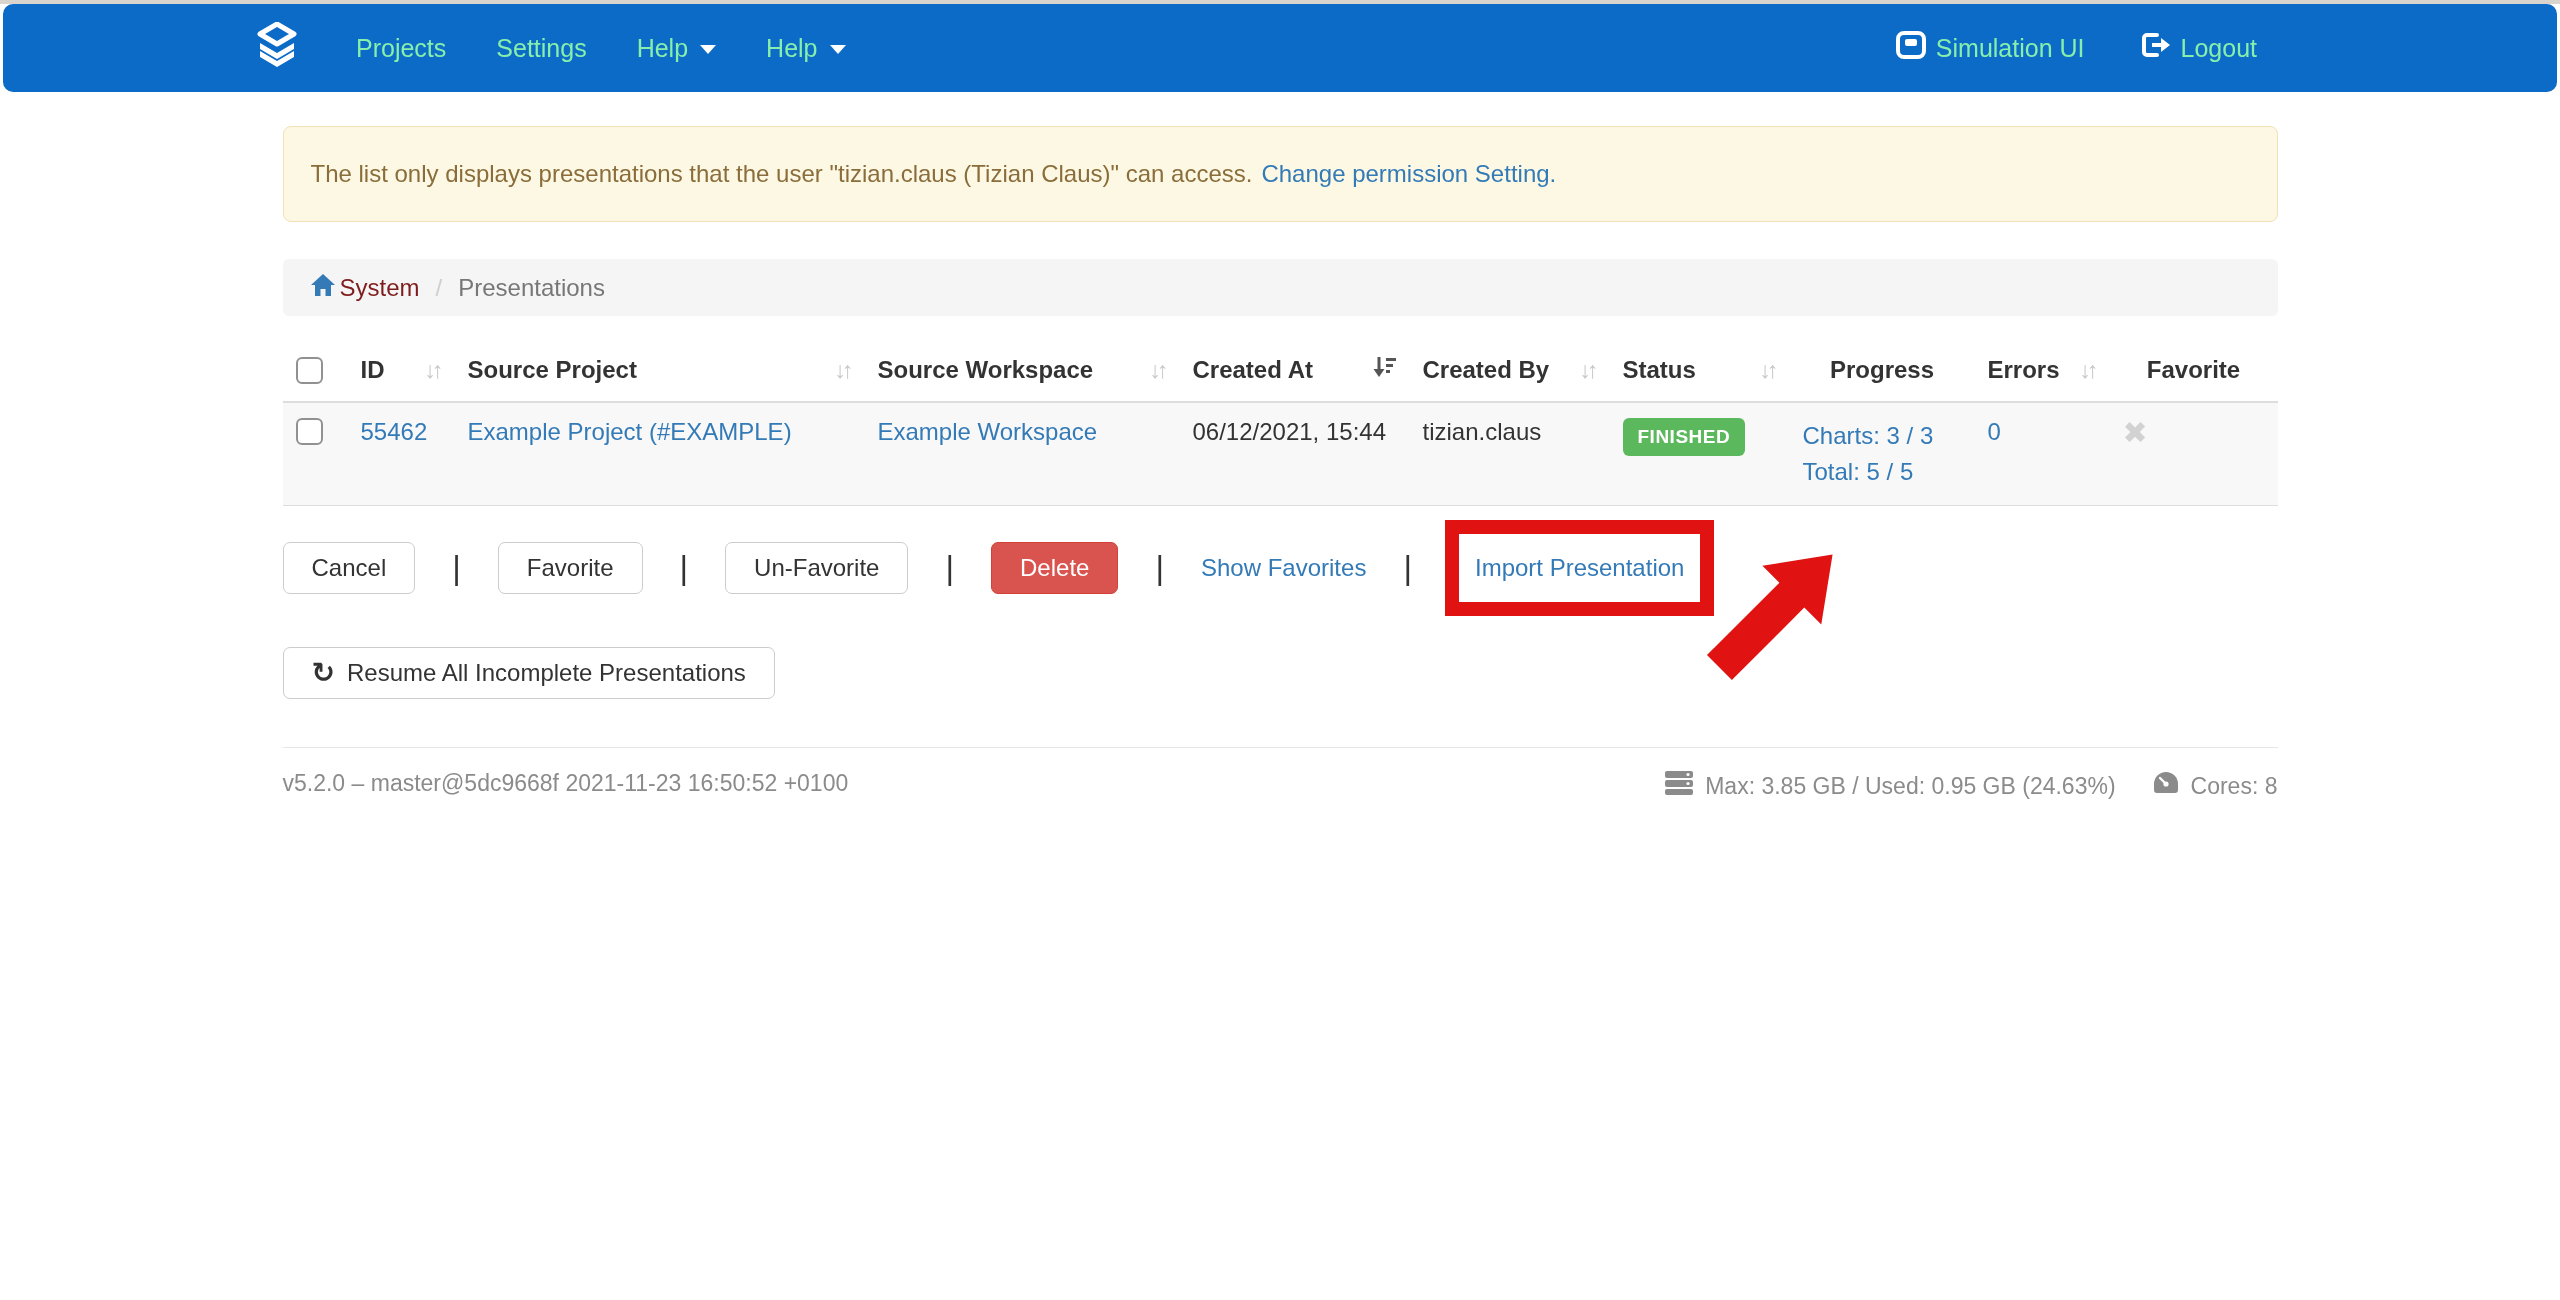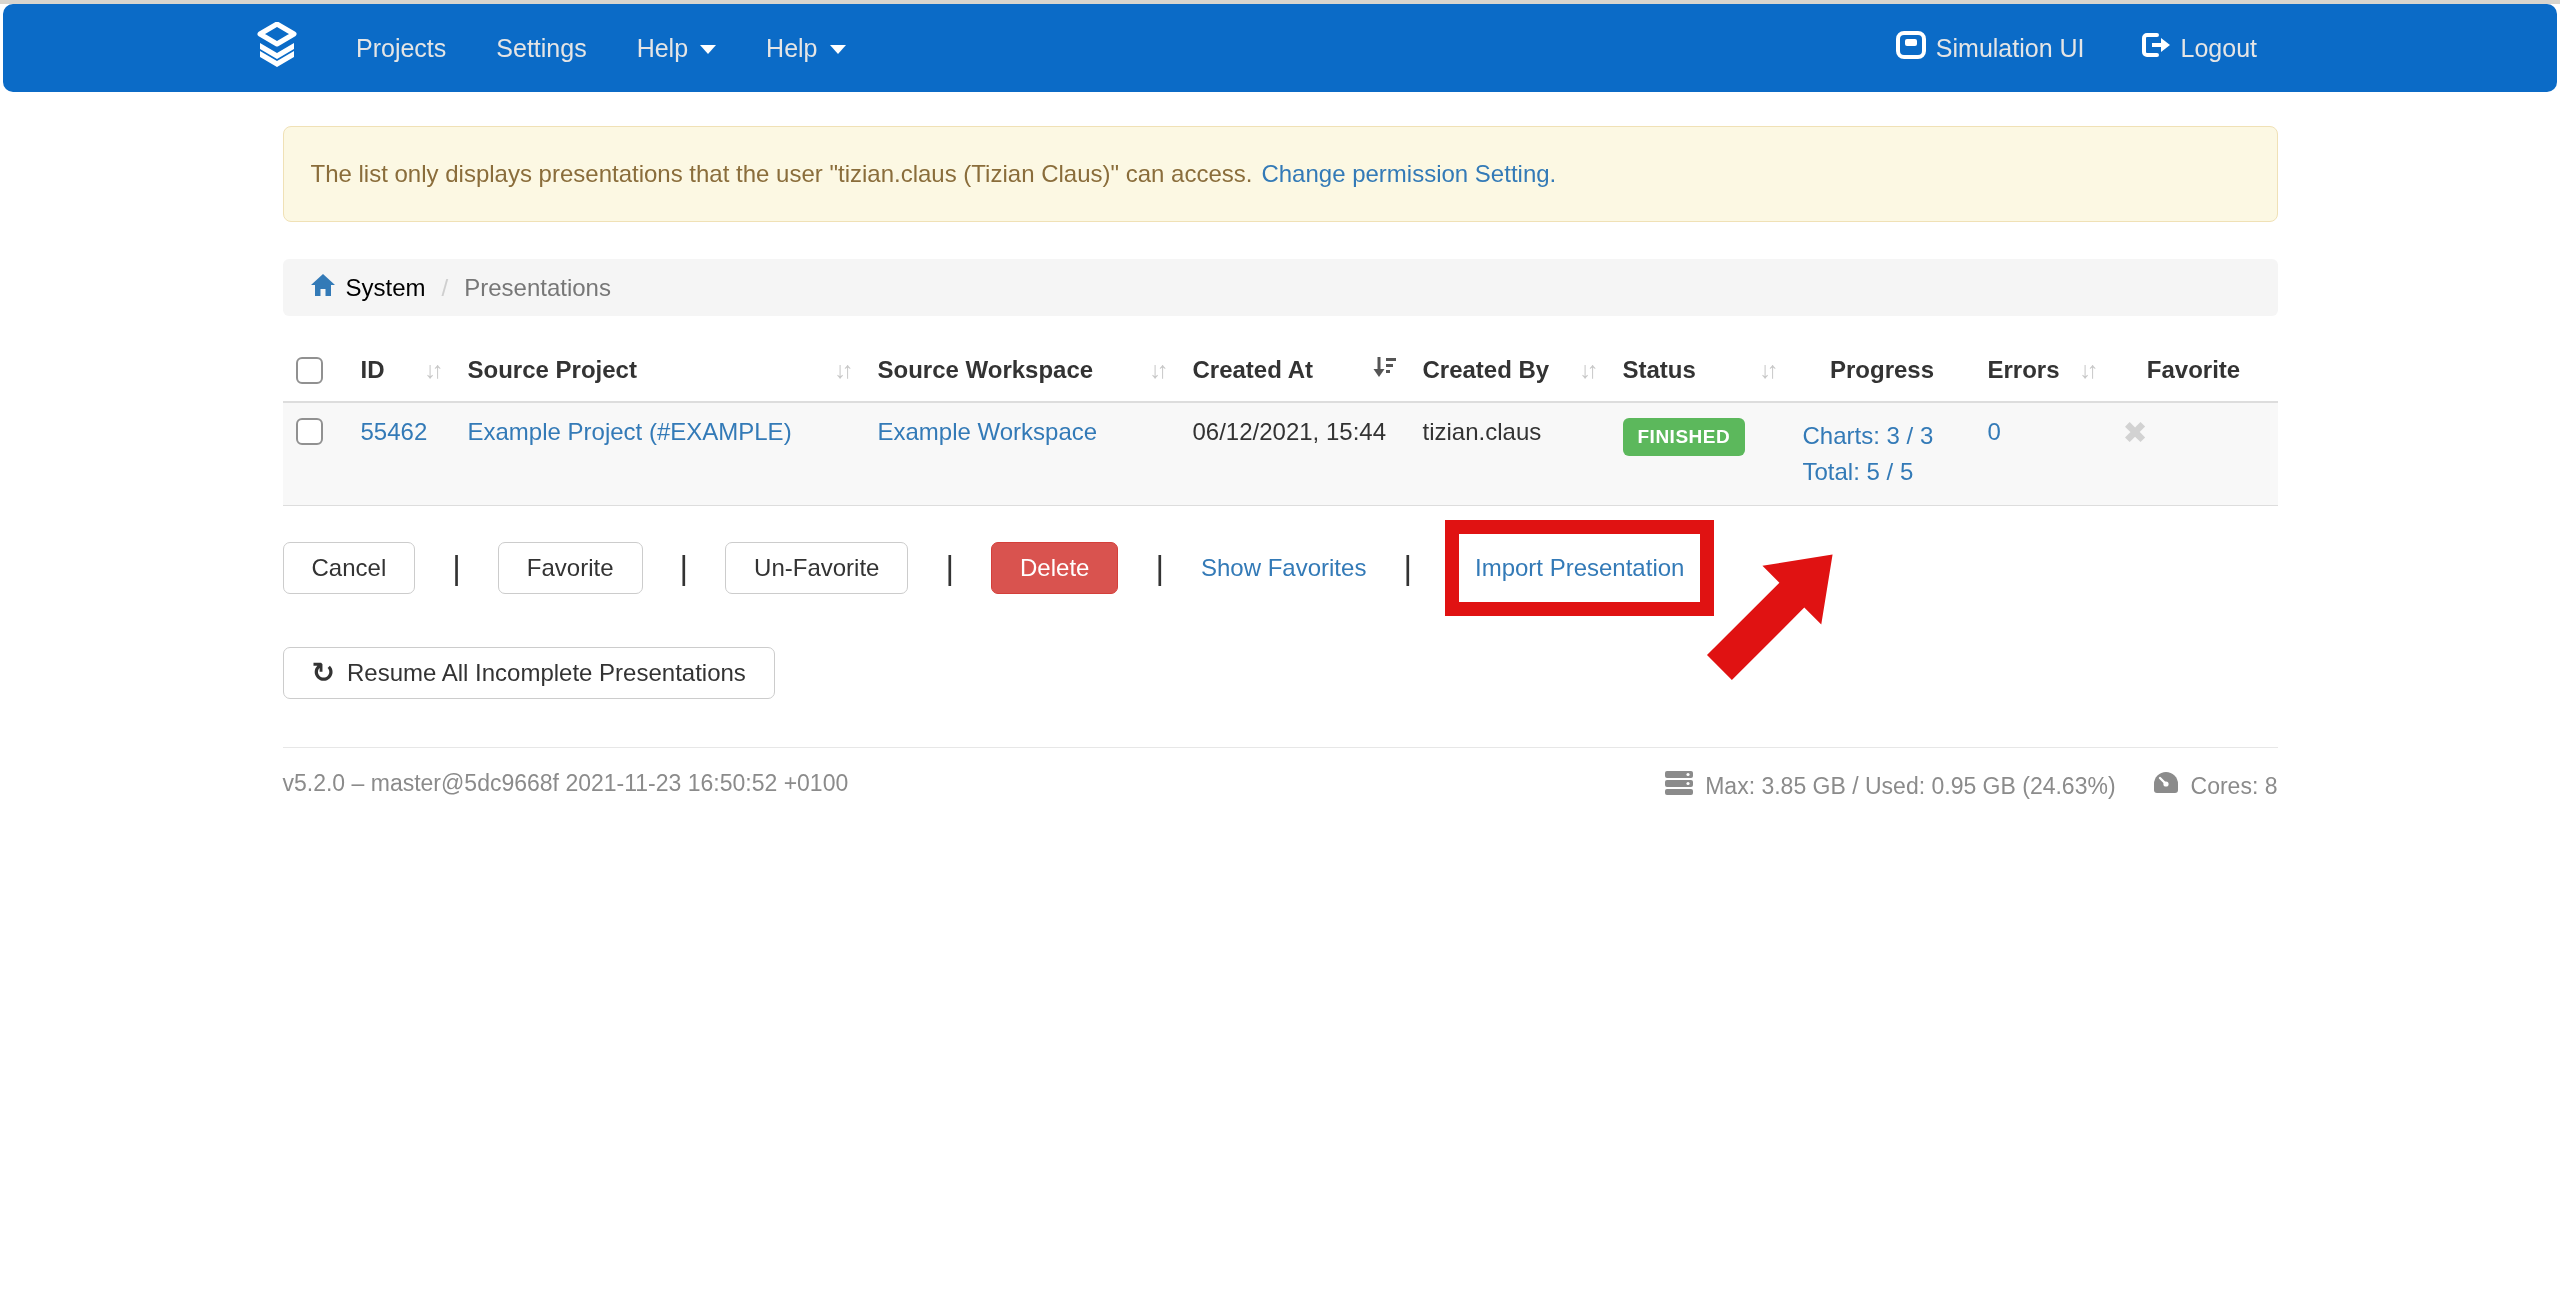--- a/index.html
+++ b/index.html
@@ -10,40 +10,40 @@
   }
   .top-strip { height:4px; background:#d9d5ce; width:100%; }
 
   
   .navbar {
     position:absolute; top:4px; left:3px; right:3px; height:88px;
     background:#0b6bc7; border-radius:10px; display:flex; align-items:center;
     color:#fff; font-size:25px; padding-left:254px;
   }
   .brand { display:flex; align-items:center; margin-right:34px; cursor:pointer; }
-  .nav-item { display:flex; align-items:center; gap:12px; padding:0 25px; color:#e5e5e5; cursor:pointer; white-space:nowrap; }
+  .nav-item { display:flex; align-items:center; gap:12px; padding:0 25px; color:#86efac; cursor:pointer; white-space:nowrap; }
   .caret-down { width:0; height:0; border-left:8px solid transparent; border-right:8px solid transparent; border-top:9px solid #fff; margin-top:3px; }
   .nav-right { margin-left:auto; display:flex; align-items:center; gap:56px; padding-right:300px; }
   .nav-right .nav-item { padding:0; gap:10px; }
 
   
   .container { width:1995px; margin:0 auto; position:relative; }
 
   .alert {
     margin-top:30px; height:96px; background:#fcf8e3; border:1px solid #f0e1b6;
     border-radius:8px; display:flex; align-items:center; padding:0 27px;
     color:#8a6d3b; font-size:24px;
   }
   .alert a { color:#337ab7; text-decoration:none; margin-left:9px; cursor:pointer; }
 
   .breadcrumb {
     margin-top:37px; height:57px; background:#f5f5f5; border-radius:6px;
     display:flex; align-items:center; padding:0 27px; font-size:24px;
   }
-  .breadcrumb a { color:#000000; text-decoration:none; display:flex; align-items:center; gap:10px; cursor:pointer; }
+  .breadcrumb a { color:#7f1d1d; text-decoration:none; display:flex; align-items:center; gap:4px; cursor:pointer; }
   .crumb-sep { color:#cfcfcf; margin:0 16px; }
   .crumb-current { color:#777; }
 
   .search-row { margin-top:40px; display:flex; justify-content:flex-end; align-items:center; }
   .search-row label { font-size:24px; color:#333; margin-right:13px; }
   .search-input { width:306px; height:50px; border:1px solid #ccc; border-radius:7px; font-size:24px; padding:0 14px; outline:none; background:#fff; }
 
   
   table.grid { margin-top:25px; width:100%; border-collapse:collapse; font-size:24px; table-layout:fixed; }
   .grid th { text-align:left; font-weight:bold; color:#333; padding:13px 13px 15px 13px; border-bottom:2px solid #ddd; cursor:pointer; }

